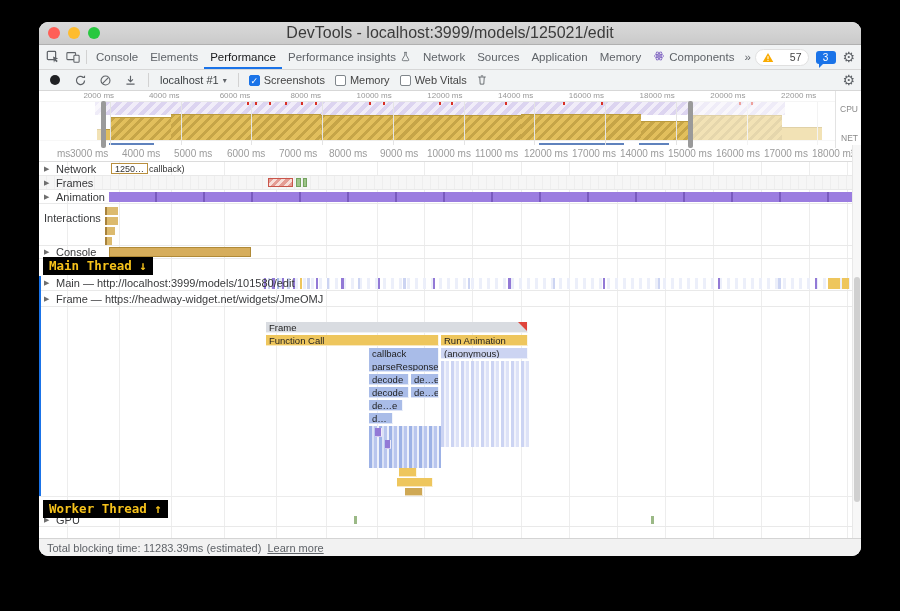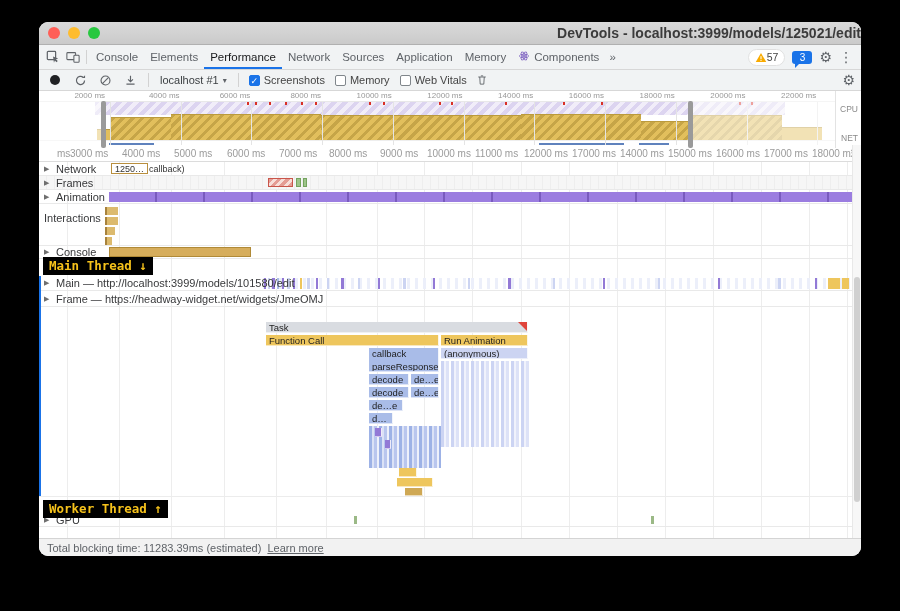--- a/index.html
+++ b/index.html
@@ -4,32 +4,32 @@
 <style>
   body{margin:0;background:#000}
   .stage{position:relative;width:900px;height:611px;background:#000;overflow:hidden;font-family:"Liberation Sans",sans-serif;-webkit-font-smoothing:antialiased}
   .window{position:absolute;left:39px;top:22px;width:822px;height:534px;border-radius:9px;background:#fff;box-shadow:0 20px 60px rgba(0,0,0,.65);overflow:hidden}
 
   
   .titlebar{position:relative;height:22px;background:linear-gradient(#dadada,#cacaca);border-bottom:1px solid #b0b0b0}
   .traffic{position:absolute;left:9px;top:5px;display:flex;gap:8px}
   .tl{width:12px;height:12px;border-radius:50%;display:block}
   .tl.red{background:#ff5f57}.tl.yellow{background:#febc2e}.tl.green{background:#28c840}
-  .title{text-align:right;line-height:22px;font-size:14px;font-weight:700;color:#3b3b3b}
+  .title{text-align:center;line-height:22px;font-size:16px;font-weight:400;color:#3b3b3b}
 
   
   .tabbar{height:24px;background:#f1f3f4;border-bottom:1px solid #d7d7d7;display:flex;align-items:center;padding:0 4px;font-size:11.5px;color:#5f6368}
   .tbtn{display:inline-flex;align-items:center;justify-content:center;width:20px;height:20px;flex:none}
   .vsep{width:1px;height:14px;background:#d2d2d2;margin:0 3px;flex:none}
   .tab-list{display:flex;height:24px}
   .tab{display:flex;align-items:center;gap:4px;padding:0 6px;white-space:nowrap;color:#5f6368}
   .tab.active{color:#18191b;box-shadow:inset 0 -2px 0 #1a73e8}
   .overflow{padding:0 4px;color:#5f6368}
   .tab-right{margin-left:auto;display:flex;align-items:center;gap:7px;padding-right:4px}
-  .warn-pill{display:flex;align-items:center;gap:0;background:#fff;border:1px solid #e0e0e0;border-radius:9px;padding:0 6px;height:15px;font-size:10.5px;color:#444}
+  .warn-pill{display:flex;align-items:center;gap:16px;background:#fff;border:1px solid #e0e0e0;border-radius:9px;padding:0 6px;height:15px;font-size:10.5px;color:#444}
   .issue-pill{position:relative;background:#1a73e8;color:#fff;border-radius:3px;min-width:12px;height:13px;padding:0 4px;font-size:10px;display:flex;align-items:center;justify-content:center}
   .issue-pill::after{content:"";position:absolute;left:3px;bottom:-4px;border:3px solid transparent;border-top-color:#1a73e8;border-left-color:#1a73e8}
   .gear,.kebab{font-size:14px;color:#5f6368;line-height:20px}
 
   
   .toolbar{height:20px;background:#f1f3f4;border-bottom:1px solid #d7d7d7;display:flex;align-items:center;padding:0 6px;gap:5px;font-size:11px;color:#444}
   .rec-dot{width:10px;height:10px;border-radius:50%;background:#202124;display:block}
   .select{display:flex;align-items:center;gap:4px;padding:0 3px;color:#3c4043}
   .caret{font-size:8px;color:#5f6368}
   .cbgroup{display:flex;align-items:center;gap:10px;margin-left:2px}
@@ -135,20 +135,26 @@
           <div class="tab">
             <span>Console</span>
           </div>
           <div class="tab">
             <span>Elements</span>
           </div>
           <div class="tab active">
             <span>Performance</span>
           </div>
           <div class="tab">
+            <span>Performance insights</span>
+            <span><svg viewBox="0 0 16 16" width="11" height="11">
+                <path d="M6 2h4M7 2v4l-3.4 6a1.4 1.4 0 0 0 1.2 2.1h6.4a1.4 1.4 0 0 0 1.2-2.1L9 6V2" fill="none" stroke="#5f6368" stroke-width="1.2"></path>
+              </svg></span>
+          </div>
+          <div class="tab">
             <span>Network</span>
           </div>
           <div class="tab">
             <span>Sources</span>
           </div>
           <div class="tab">
             <span>Application</span>
           </div>
           <div class="tab">
             <span>Memory</span>
@@ -274,21 +280,21 @@
           <i class="red-tick" style="left: 344px;"></i>
           <i class="red-tick" style="left: 400px;"></i>
           <i class="red-tick" style="left: 412px;"></i>
           <i class="red-tick" style="left: 466px;"></i>
           <i class="red-tick" style="left: 524px;"></i>
           <i class="red-tick" style="left: 562px;"></i>
           <i class="red-tick" style="left: 700px;"></i>
           <i class="red-tick" style="left: 712px;"></i>
         </div>
       <div class="ov-ruler">
-          <span class="ov-label" style="left: 67px;">2000 ms</span>
+          <span class="ov-label" style="left: 76px;">2000 ms</span>
           <span class="ov-label" style="left: 141.511px;">4000 ms</span>
           <span class="ov-label" style="left: 212.267px;">6000 ms</span>
           <span class="ov-label" style="left: 283.022px;">8000 ms</span>
           <span class="ov-label" style="left: 353.778px;">10000 ms</span>
           <span class="ov-label" style="left: 424.533px;">12000 ms</span>
           <span class="ov-label" style="left: 495.289px;">14000 ms</span>
           <span class="ov-label" style="left: 566.044px;">16000 ms</span>
           <span class="ov-label" style="left: 636.8px;">18000 ms</span>
           <span class="ov-label" style="left: 707.556px;">20000 ms</span>
           <span class="ov-label" style="left: 778.311px;">22000 ms</span>
@@ -428,21 +434,21 @@
           <i class="arrow">▶</i>
           <span class="tlabel">Frame — https://headway-widget.net/widgets/JmeOMJ</span>
         </span>
       </div>
 
 
       <div class="worker-content">
         <div class="red-tri"></div>
       <div class="stripes-blue" style="left: 330px; top: 104px; width: 72px; height: 42px;"></div>
           <div class="stripes-lav" style="left: 402px; top: 39px; width: 88px; height: 86px;"></div>
-          <div class="fbar" style="left: 227px; top: 0px; width: 262px; height: 11px; background: rgb(217, 220, 225);">Task</div>
+          <div class="fbar" style="left: 227px; top: 0px; width: 262px; height: 11px; background: rgb(217, 220, 225);">Frame</div>
           <div class="fbar" style="left: 227px; top: 13px; width: 173px; height: 11px; background: rgb(238, 198, 93);">Function Call</div>
           <div class="fbar" style="left: 402px; top: 13px; width: 87px; height: 11px; background: rgb(238, 198, 93);">Run Animation</div>
           <div class="fbar" style="left: 330px; top: 26px; width: 70px; height: 20px; background: rgb(169, 188, 232);">callback</div>
           <div class="fbar" style="left: 402px; top: 26px; width: 87px; height: 11px; background: rgb(204, 212, 242);">(anonymous)</div>
           <div class="fbar" style="left: 330px; top: 39px; width: 70px; height: 11px; background: rgb(169, 188, 232);">parseResponse</div>
           <div class="fbar" style="left: 330px; top: 52px; width: 40px; height: 11px; background: rgb(169, 188, 232);">decode</div>
           <div class="fbar" style="left: 372px; top: 52px; width: 28px; height: 11px; background: rgb(169, 188, 232);">de…e</div>
           <div class="fbar" style="left: 330px; top: 65px; width: 40px; height: 11px; background: rgb(169, 188, 232);">decode</div>
           <div class="fbar" style="left: 372px; top: 65px; width: 28px; height: 11px; background: rgb(169, 188, 232);">de…e</div>
           <div class="fbar" style="left: 330px; top: 78px; width: 34px; height: 11px; background: rgb(169, 188, 232);">de…e</div>

